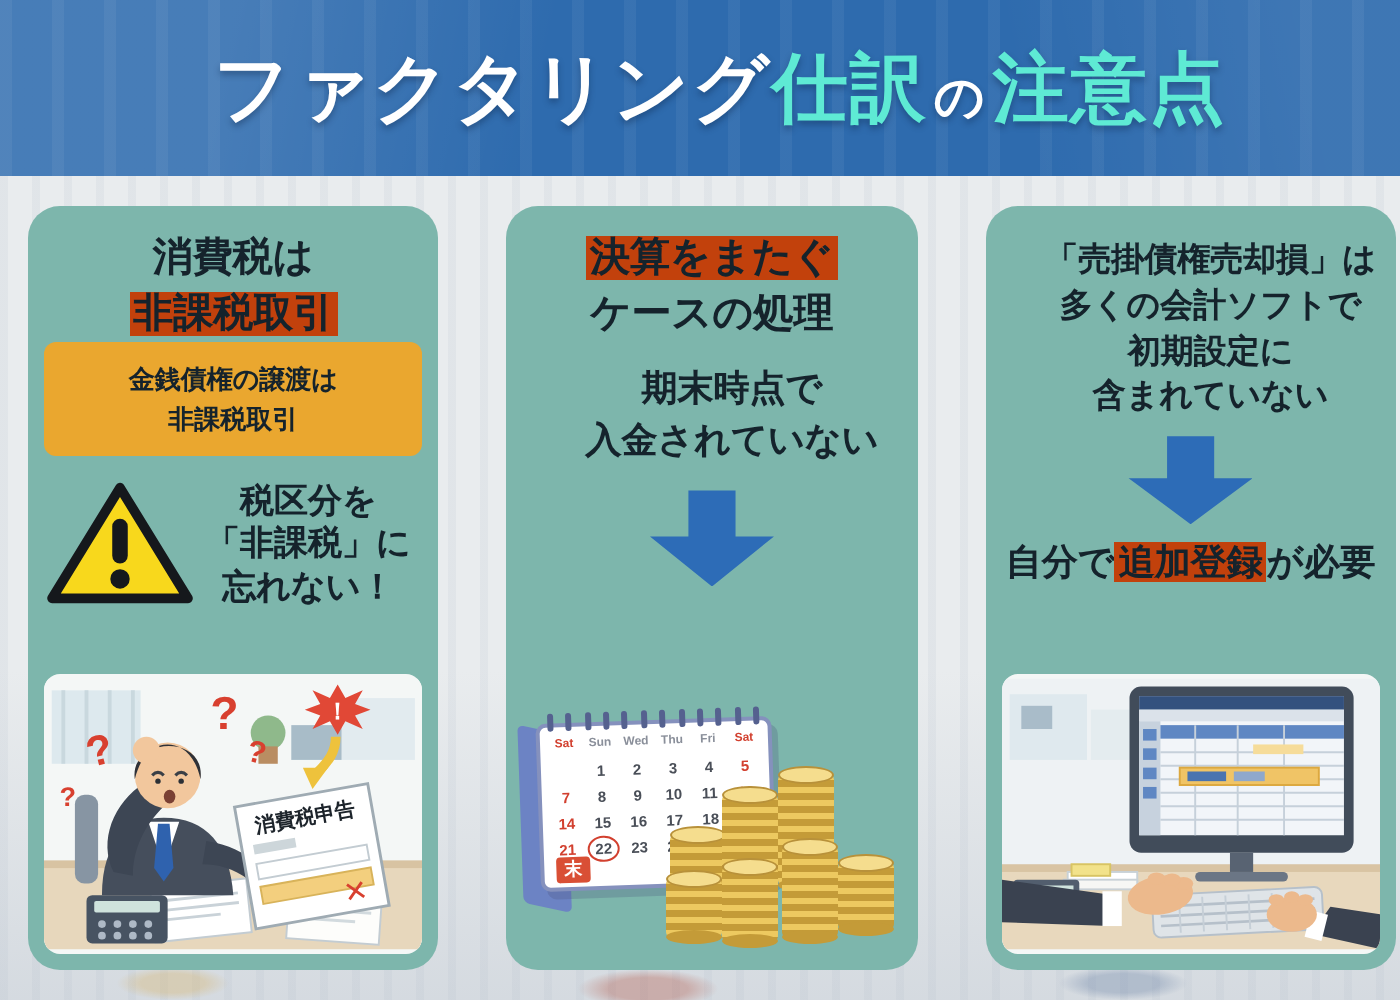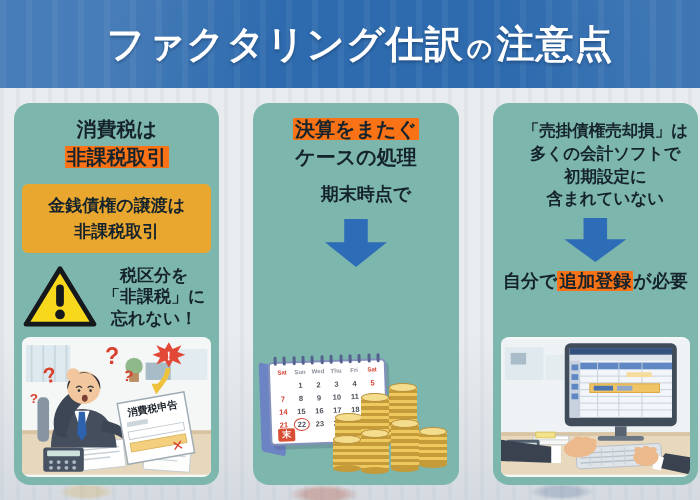--- a/index.html
+++ b/index.html
@@ -19,32 +19,32 @@
 
   
   .header{position:absolute;top:0;left:0;right:0;height:88px;background:#2e6bae;overflow:hidden;}
   .header::before{content:"";position:absolute;inset:0;
     background:
       linear-gradient(102deg,rgba(255,255,255,0.12) 0 16%,rgba(255,255,255,0) 38%),
       linear-gradient(258deg,rgba(255,255,255,0.08) 0 10%,rgba(255,255,255,0) 30%),
       repeating-linear-gradient(90deg,rgba(255,255,255,0.05) 0 6px,rgba(255,255,255,0) 6px 26px);}
   .title{position:relative;margin:0;height:88px;display:flex;align-items:center;justify-content:center;
     font-weight:800;font-size:38px;letter-spacing:1px;color:#ffffff;text-shadow:0 2px 3px rgba(10,30,60,0.35);}
-  .title .gold{color:#ffffff;text-align:right;}
+  .title .gold{color:#5eead4;text-align:right;}
   .title .particle{font-size:25px;margin:8px 3px 0;}
 
   
   .cards{position:absolute;top:103px;left:14px;width:684px;height:382px;display:flex;gap:34px;}
   .card{flex:1;background:#7db6ac;border-radius:16px;padding:10px 8px 8px;box-sizing:border-box;
         display:flex;flex-direction:column;align-items:center;text-align:center;}
   .card-title{margin:2px 0 0;font-size:20px;font-weight:800;line-height:1.4;}
-  .hl{background:#f97316;padding:0 2px;}
+  .hl{background:#c2410c;padding:0 2px;}
 
   .note-box{background:#eaa72f;border-radius:6px;width:100%;box-sizing:border-box;
-            padding:9px 2px;margin-top:13px;font-size:17px;font-weight:800;line-height:1.5;}
+            padding:9px 2px;font-size:13px;font-weight:800;line-height:1.5;}
 
   .warning{display:flex;align-items:center;margin-top:11px;width:100%;}
   .warning-text{font-size:17px;font-weight:800;line-height:1.25;text-align:center;margin-left:5px;white-space:nowrap;}
 
   .body-text{margin-top:10px;font-size:18px;font-weight:800;line-height:1.45;margin-left:20px;}
   .body-text.sm{margin-top:6px;font-size:16.5px;line-height:1.38;}
 
   .arrow-down{width:62px;height:48px;margin:12px auto 8px;background:#2d6cb7;
     clip-path:polygon(31% 0,69% 0,69% 48%,100% 48%,50% 100%,0 48%,31% 48%);}
   .card-3 .arrow-down{margin:8px auto 6px;height:44px;}
@@ -205,20 +205,21 @@
     </section>
 
     <section class="card card-2">
       <h2 class="card-title">
         <span class="hl">決算をまたぐ</span><br>
         <span>ケースの処理</span>
       </h2>
 
       <div class="body-text">
         <span>期末時点で</span><br>
+        <span>入金されていない</span>
       </div>
 
       <div class="arrow-down"></div>
 
 
       <div class="illus-area">
         <div class="calendar">
           <div class="cal-spiral">
             <i></i>
               <i></i>

